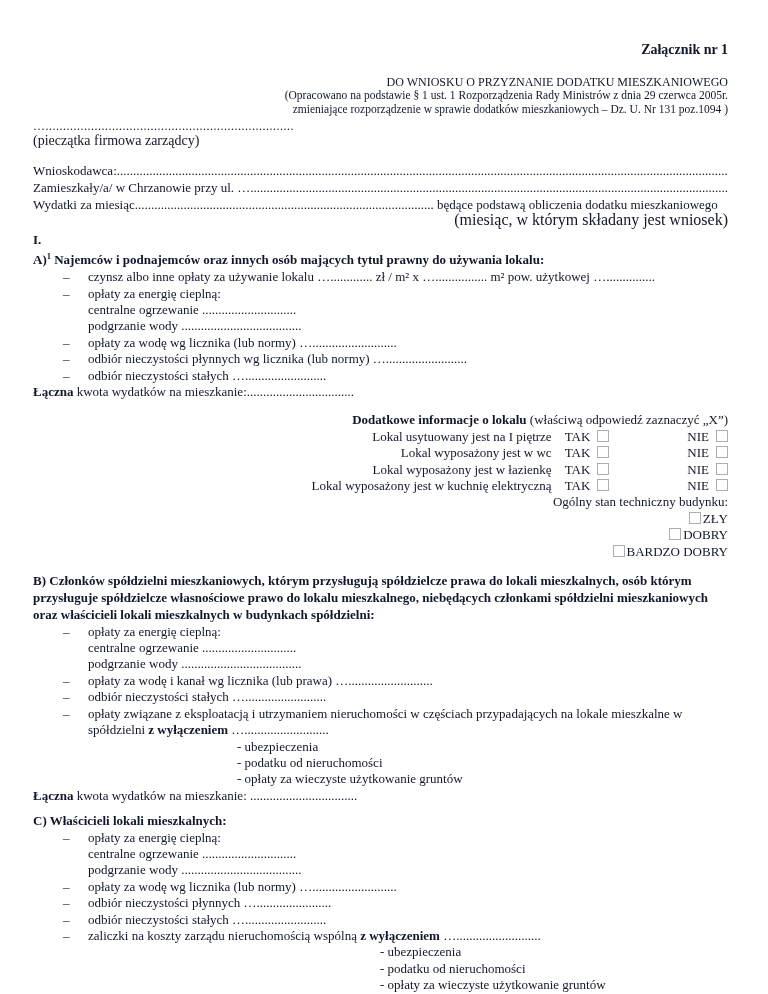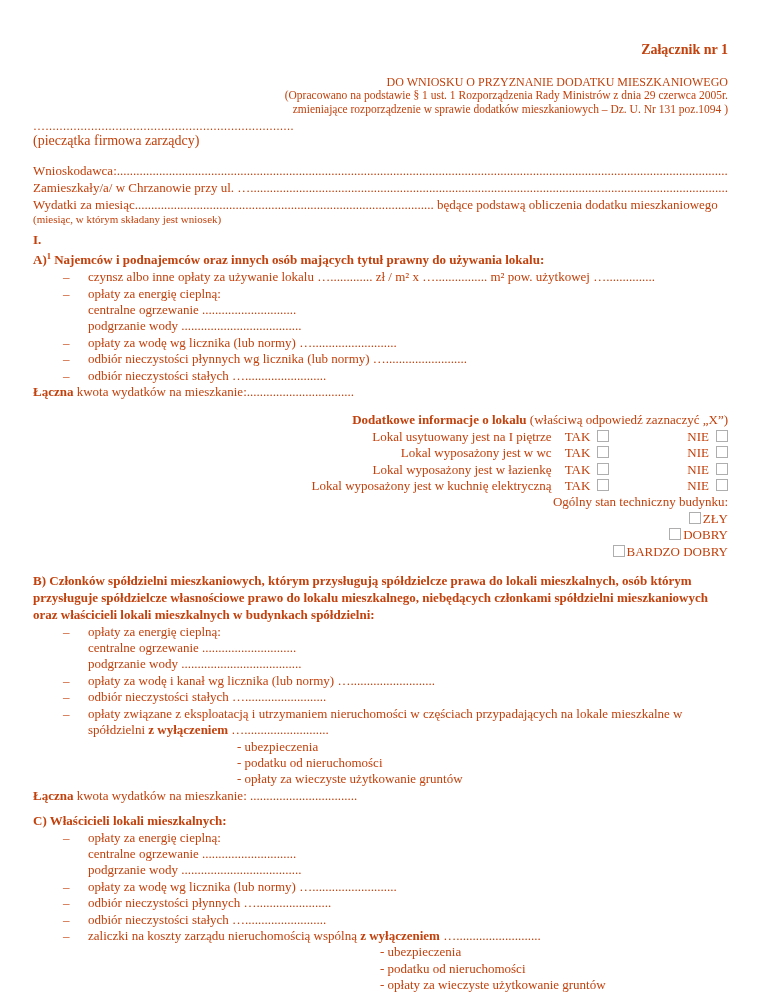--- a/index.html
+++ b/index.html
@@ -1,36 +1,36 @@
 <!DOCTYPE html>
 <html><head>
 <meta charset="utf-8">
 <style>
   html,body{margin:0;padding:0;background:#ffffff;}
   .page{
     width:768px;height:994px;box-sizing:border-box;
     padding:42px 40px 0 33px;
-    background:#ffffff;color:#c2410c;
+    background:#ffffff;color:#0f172a;
     font-family:"Liberation Serif", serif;
     font-size:13px;line-height:16.4px;
     overflow:hidden;
   }
   
   .hdr{text-align:right;}
   .hdr-title{font-weight:bold;font-size:14px;line-height:16px;}
   .hdr-sub{font-size:12px;line-height:14px;margin-top:17px;}
   .hdr-note{font-size:11.5px;line-height:13.5px;}
   
   .stamp{margin-top:3px;}
   .stamp-dots{font-size:12px;line-height:14px;letter-spacing:.5px;white-space:nowrap;overflow:hidden;}
   .stamp-cap{font-size:14px;line-height:14px;margin-top:1px;}
   
   .fields{margin-top:14px;}
   .fld{white-space:nowrap;overflow:hidden;line-height:17px;}
-  .fld-cap{font-size:11px;line-height:13px;}
+  .fld-cap{font-size:16px;line-height:13px;margin-left:122px;text-align:right;}
   
   .roman{font-weight:bold;margin-top:6px;}
   .sec-head{font-weight:bold;}
   .sec-head sup{font-size:8.5px;}
   .sec-head-b{font-weight:bold;line-height:17.2px;margin-top:12px;}
   .sec-head-c{font-weight:bold;margin-top:9px;}
   
   .li{display:flex;margin-left:30px;}
   .li .dash{flex:0 0 25px;width:25px;}
   .li .li-body{flex:1;}
@@ -127,21 +127,21 @@
   <div class="sec-head-b">B) Członków spółdzielni mieszkaniowych, którym przysługują spółdzielcze prawa do lokali mieszkalnych, osób którym przysługuje spółdzielcze własnościowe prawo do lokalu mieszkalnego, niebędących członkami spółdzielni mieszkaniowych oraz właścicieli lokali mieszkalnych w budynkach spółdzielni:</div>
 
   <div class="li">
     <span class="dash">–</span>
     <div class="li-body">opłaty za energię cieplną:</div>
   </div>
   <div class="sub">centralne ogrzewanie .............................</div>
   <div class="sub">podgrzanie wody .....................................</div>
   <div class="li">
     <span class="dash">–</span>
-    <div class="li-body">opłaty za wodę i kanał wg licznika (lub normy) …..........................</div>
+    <div class="li-body">opłaty za wodę i kanał wg licznika (lub prawa) …..........................</div>
   </div>
   <div class="li">
     <span class="dash">–</span>
     <div class="li-body">odbiór nieczystości stałych ….........................</div>
   </div>
   <div class="li">
     <span class="dash">–</span>
     <div class="li-body"><span>opłaty związane z eksploatacją i utrzymaniem nieruchomości w częściach przypadających na lokale mieszkalne w spółdzielni </span><b>z wyłączeniem</b><span> …..........................</span></div>
   </div>
   <div class="excl-b">- ubezpieczenia</div>

